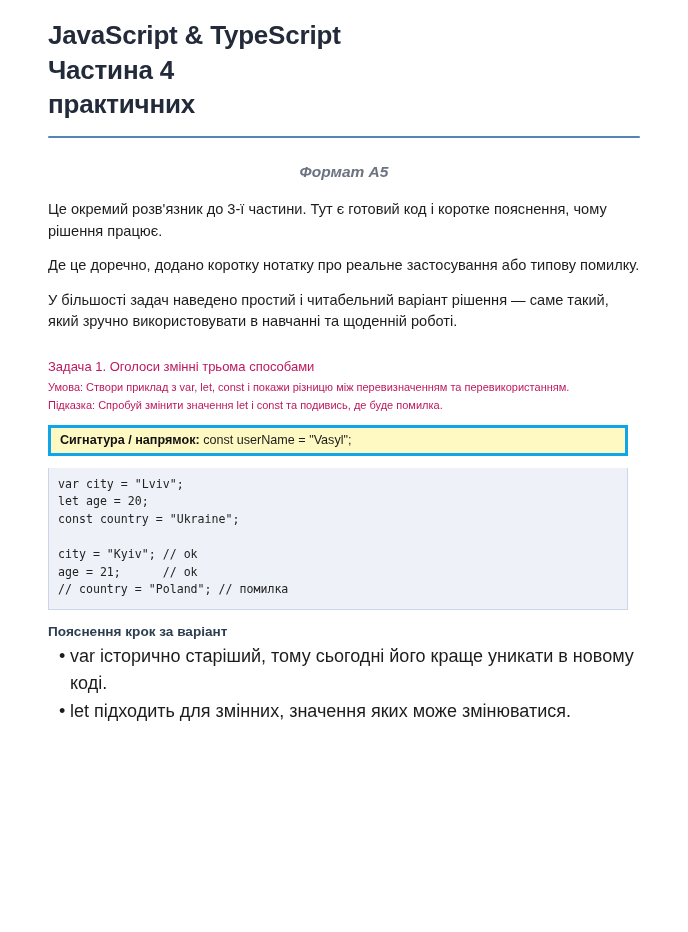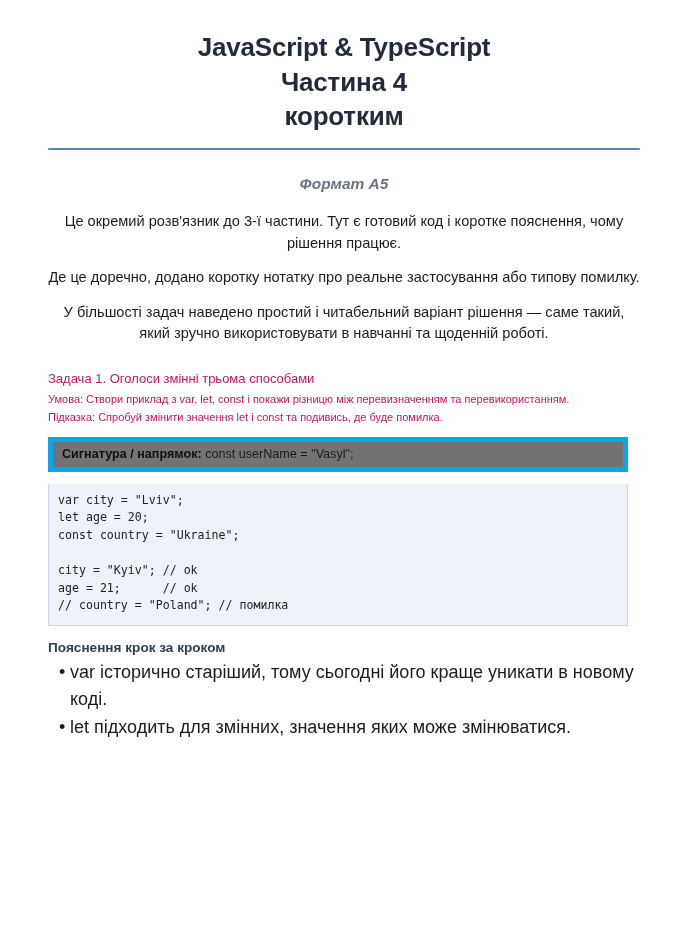--- a/index.html
+++ b/index.html
@@ -17,22 +17,21 @@
   .page {
     width: 688px;
     height: 932px;
     box-sizing: border-box;
     padding: 0 48px;
     position: relative;
   }
 
   
   .title-block {
-    padding-top: 30px;
-    text-align: center;
+    padding-top: 18px;
   }
   .doc-title-line {
     font-size: 26px;
     font-weight: bold;
     color: #232b3a;
     line-height: 1.33;
     letter-spacing: -0.2px;
   }
   .title-rule {
     height: 2px;
@@ -57,21 +56,20 @@
 
   
   .intro {
     margin-top: 16px;
   }
   .para {
     font-size: 14.6px;
     line-height: 1.48;
     color: #1c1c1c;
     margin: 0 0 13px 0;
-    text-align: center;
   }
 
   
   .section-heading {
     font-size: 17px;
     font-weight: bold;
     color: #1f6f6b;
     margin: 40px 0 0 0;
     letter-spacing: -0.1px;
   }
@@ -92,22 +90,22 @@
     color: #be185d;
     margin: 0 0 2px 0;
   }
 
   
   .code-block {
     margin-top: 11px;
     width: 580px;
   }
   .signature-bar {
-    background: #737373;
-    border: 5px solid #0ea5e9;
+    background: #fef9c3;
+    border: 3px solid #0ea5e9;
     box-sizing: border-box;
     padding: 4px 9px 5px 9px;
     font-size: 12.6px;
     color: #1c1c1c;
     line-height: 1.3;
     white-space: nowrap;
     overflow: hidden;
   }
   .signature-label {
     font-weight: bold;
@@ -161,21 +159,21 @@
   }
 </style>
 </head>
 <body>
 
 <div class="page">
 
   <div class="title-block">
     <div class="doc-title-line">JavaScript &amp; TypeScript</div>
     <div class="doc-title-line">Частина 4</div>
-    <div class="doc-title-line">коротким</div>
+    <div class="doc-title-line">практичних</div>
   </div>
   <div class="title-rule"></div>
 
   <div class="subtitle-block">
     <div class="subtitle-format">Формат A5</div>
   </div>
 
   <div class="intro">
     <p class="para">Це окремий розв'язник до 3-ї частини. Тут є готовий код і коротке пояснення, чому рішення працює.</p>
     <p class="para">Де це доречно, додано коротку нотатку про реальне застосування або типову помилку.</p>
@@ -196,21 +194,21 @@
       <pre class="code-body">var city = "Lviv";
 let age = 20;
 const country = "Ukraine";
 
 city = "Kyiv"; // ok
 age = 21;      // ok
 // country = "Poland"; // помилка</pre>
     </div>
 
     <div class="explanation">
-      <div class="explanation-heading">Пояснення крок за кроком</div>
+      <div class="explanation-heading">Пояснення крок за варіант</div>
       <ul class="bullet-list">
         <li class="bullet-item">var історично старіший, тому сьогодні його краще уникати в новому коді.</li>
         <li class="bullet-item">let підходить для змінних, значення яких може змінюватися.</li>
       </ul>
     </div>
   </div>
 
 </div>
 
 </body></html>

